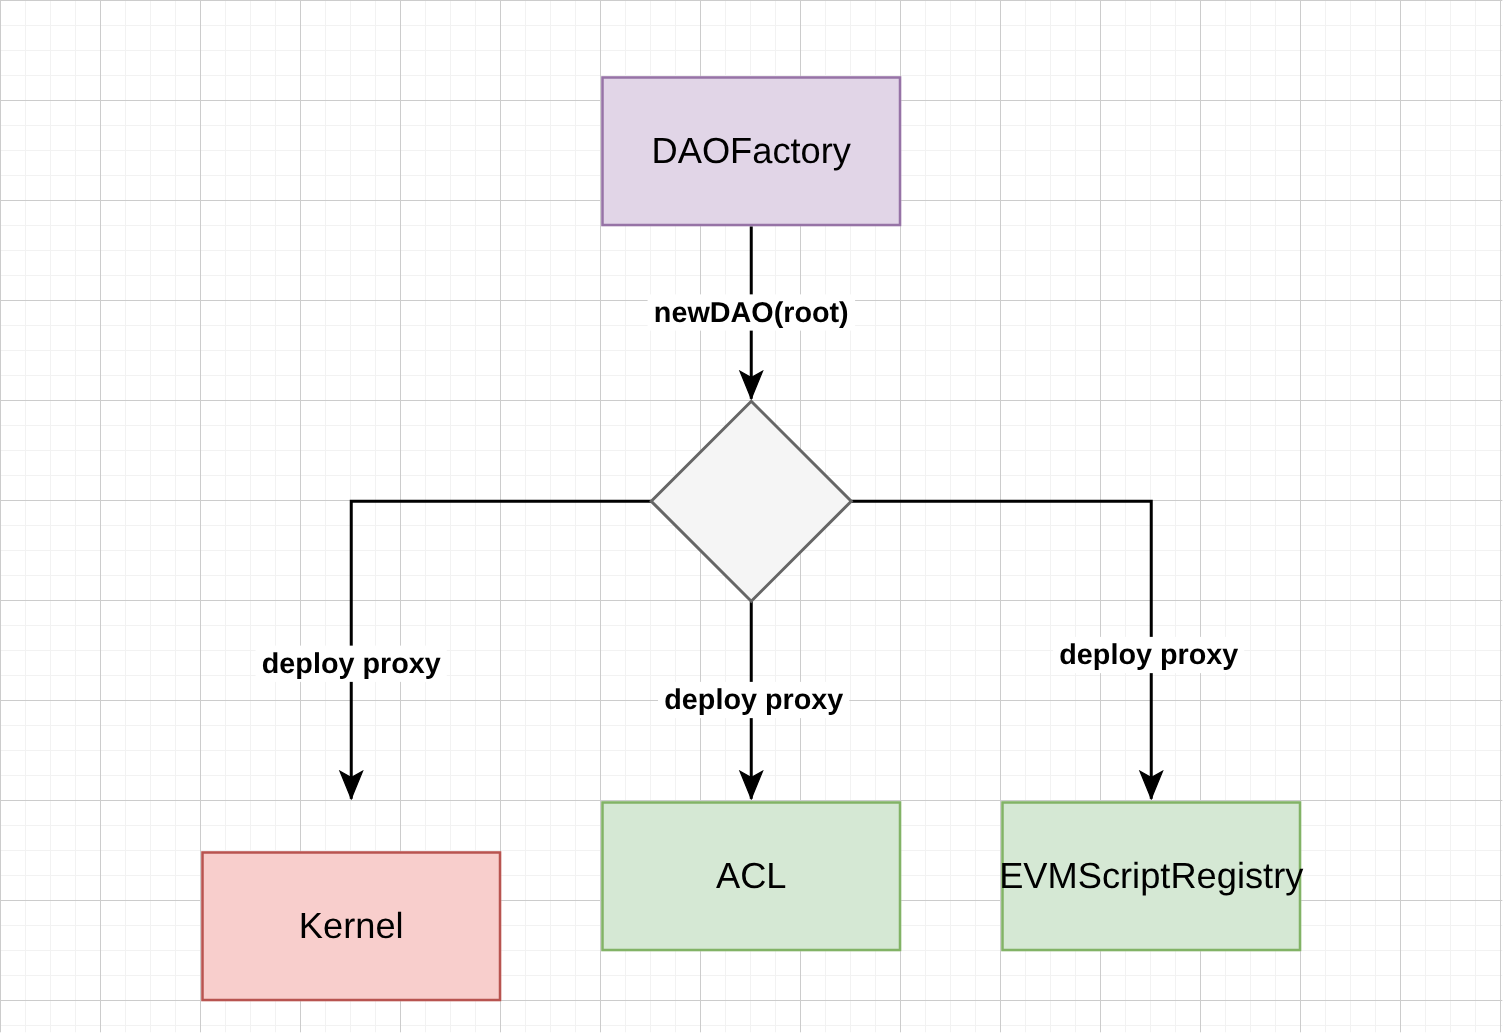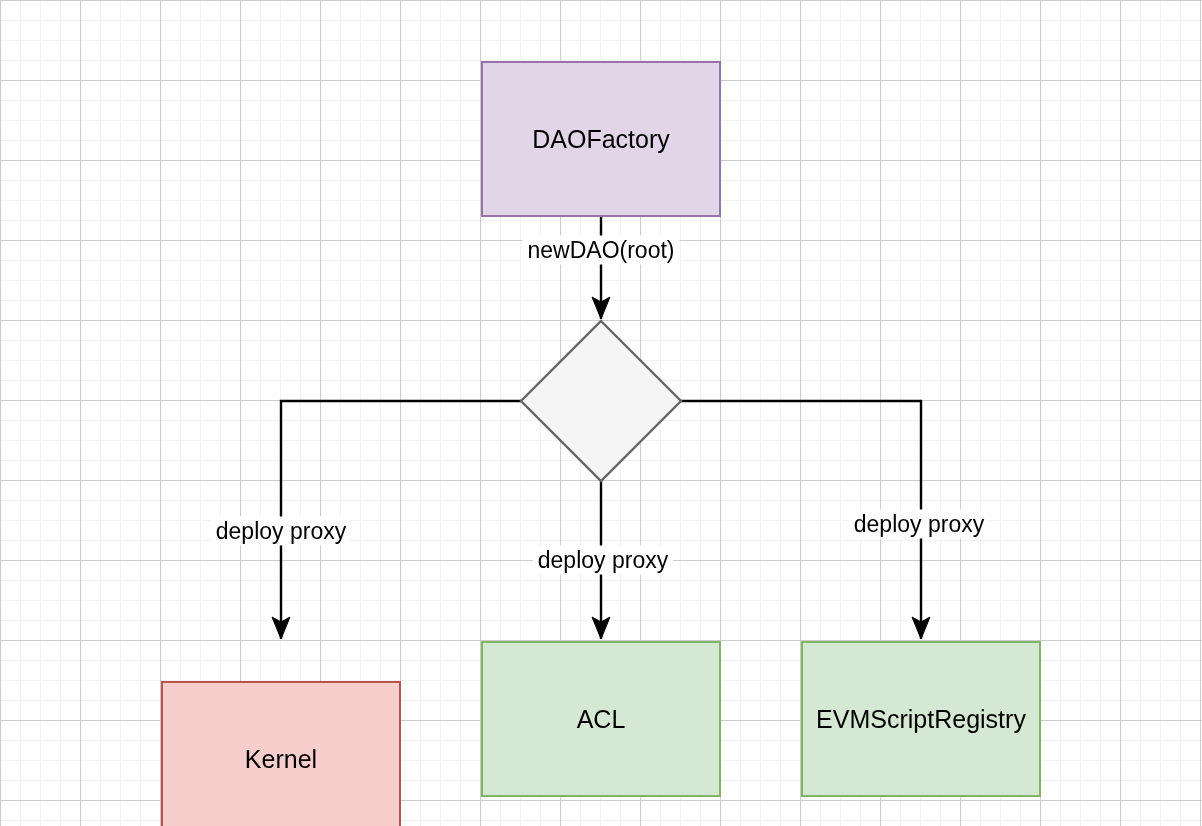--- a/index.html
+++ b/index.html
@@ -35,41 +35,42 @@
   }
   svg.edge-layer polygon.decision {
     fill: #f5f5f5;
     stroke: #666666;
     stroke-width: 2.4;
     stroke-linejoin: miter;
   }
   .node {
     position: absolute;
     width: 240px;
-    height: 156px;
+    height: 120px;
     box-sizing: border-box;
     border: 2px solid #000;
     display: flex;
     align-items: center;
     justify-content: center;
-    font-size: 25px;
+    font-size: 29px;
     color: #000000;
     white-space: nowrap;
   }
   .node.purple { background: #e1d5e7; border-color: #9673a6; }
   .node.red    { background: #f8cecc; border-color: #b85450; }
   .node.green  { background: #d5e8d4; border-color: #82b366; }
   .edge-label {
     position: absolute;
     transform: translate(-50%, -50%);
     background: #ffffff;
     padding: 1px 5px;
     font-size: 23px;
     color: #000000;
     white-space: nowrap;
+    font-weight: bold;
   }
 </style>
 </head>
 <body>
 
 <div class="canvas">
 
   <svg class="edge-layer" viewBox="0 0 1202 826" xmlns="http://www.w3.org/2000/svg">
     <defs>
       <marker id="arrow" viewBox="0 0 24 24" refX="23" refY="12" markerWidth="24" markerHeight="24" markerUnits="userSpaceOnUse" orient="auto">

